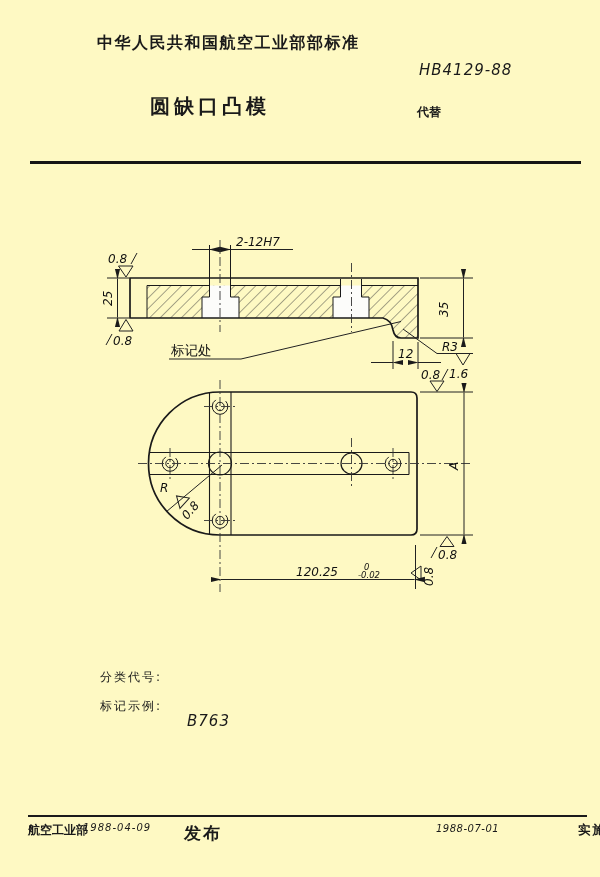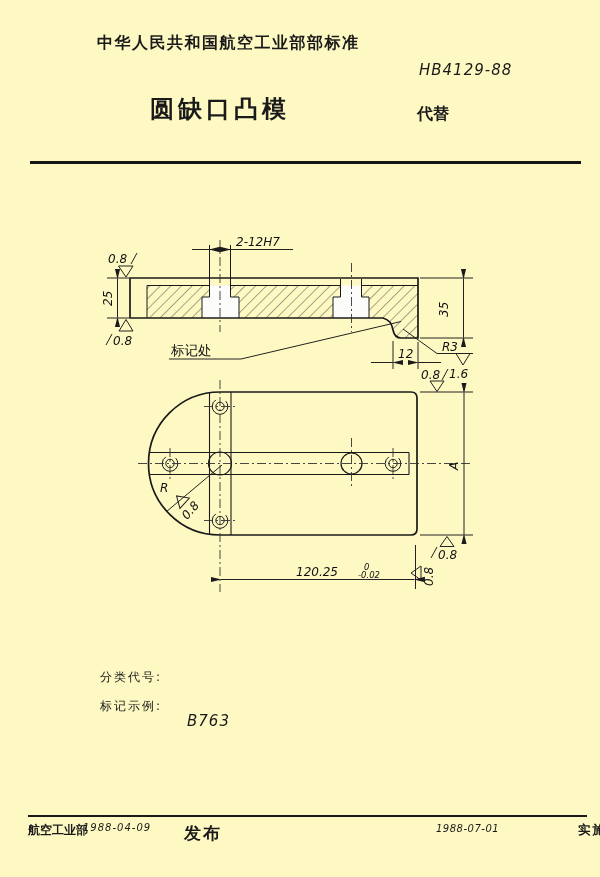--- a/index.html
+++ b/index.html
@@ -4,22 +4,22 @@
 <style>
   html,body{margin:0;padding:0;background:#e8e8e4;}
   .page{
     position:relative;width:600px;height:877px;margin:0 auto;
     background:#fef9c3;overflow:hidden;
     font-family:"DejaVu Sans","Liberation Sans",sans-serif;color:#1a1a1a;
   }
   .abs{position:absolute;white-space:nowrap;}
   .org-title{left:97px;top:33px;font-size:16px;font-weight:bold;letter-spacing:1.5px;}
   .std-no{left:419px;top:61px;font-size:15px;letter-spacing:1px;font-style:italic;}
-  .doc-title{left:150px;top:93px;font-size:24px;font-weight:bold;letter-spacing:4px;}
-  .replaces{left:417px;top:104px;font-size:16px;font-weight:bold;}
+  .doc-title{left:150px;top:93px;font-size:20px;font-weight:bold;letter-spacing:4px;}
+  .replaces{left:417px;top:104px;font-size:12px;font-weight:bold;}
   .header-rule{left:30px;top:161px;width:551px;height:3px;background:#151515;}
   .note-label{font-size:12px;font-weight:normal;letter-spacing:2px;}
   .note-value{font-size:15px;font-style:italic;letter-spacing:1px;margin-top:43px;}
   .footer-rule{left:28px;top:815px;width:559px;height:2px;background:#1a1a1a;}
   .f-org{left:28px;top:822px;font-size:12px;font-weight:bold;}
   .f-d1{left:83px;top:822px;font-size:10px;font-style:italic;letter-spacing:1px;}
   .f-pub{left:184px;top:822px;font-size:17px;font-weight:bold;letter-spacing:2px;}
   .f-d2{left:436px;top:823px;font-size:10px;font-style:italic;letter-spacing:0.5px;}
   .f-imp{left:543px;top:822px;font-size:12.5px;font-weight:bold;letter-spacing:2px;margin-left:35px;}
   svg.drawing{position:absolute;left:0;top:0;pointer-events:none;}

